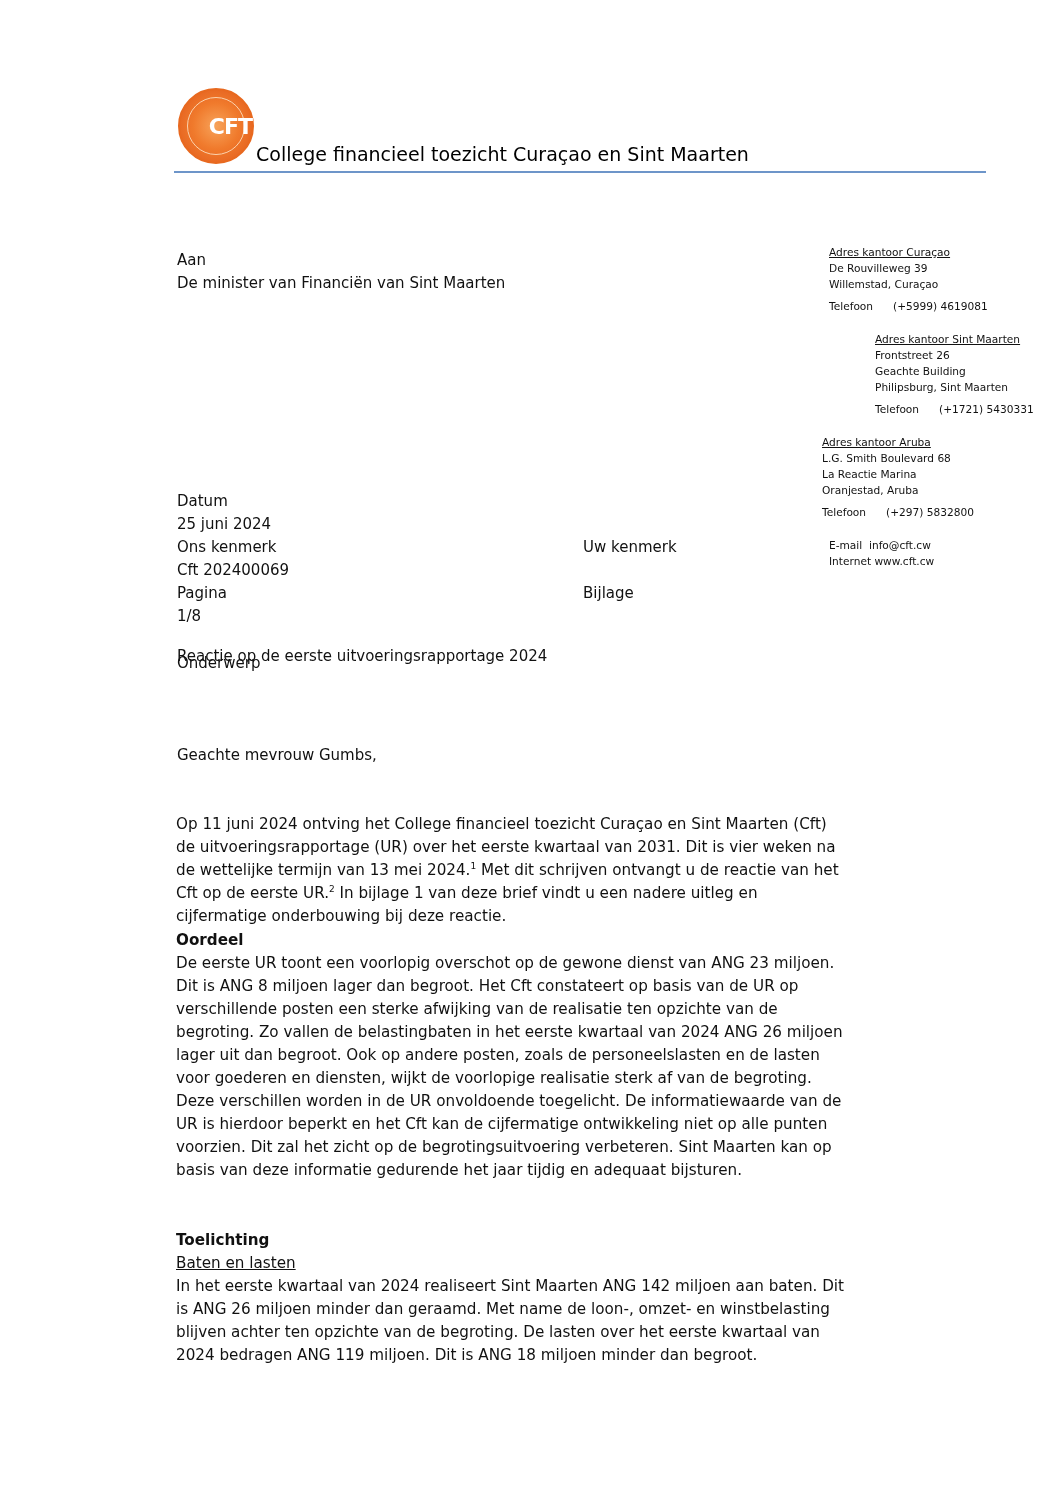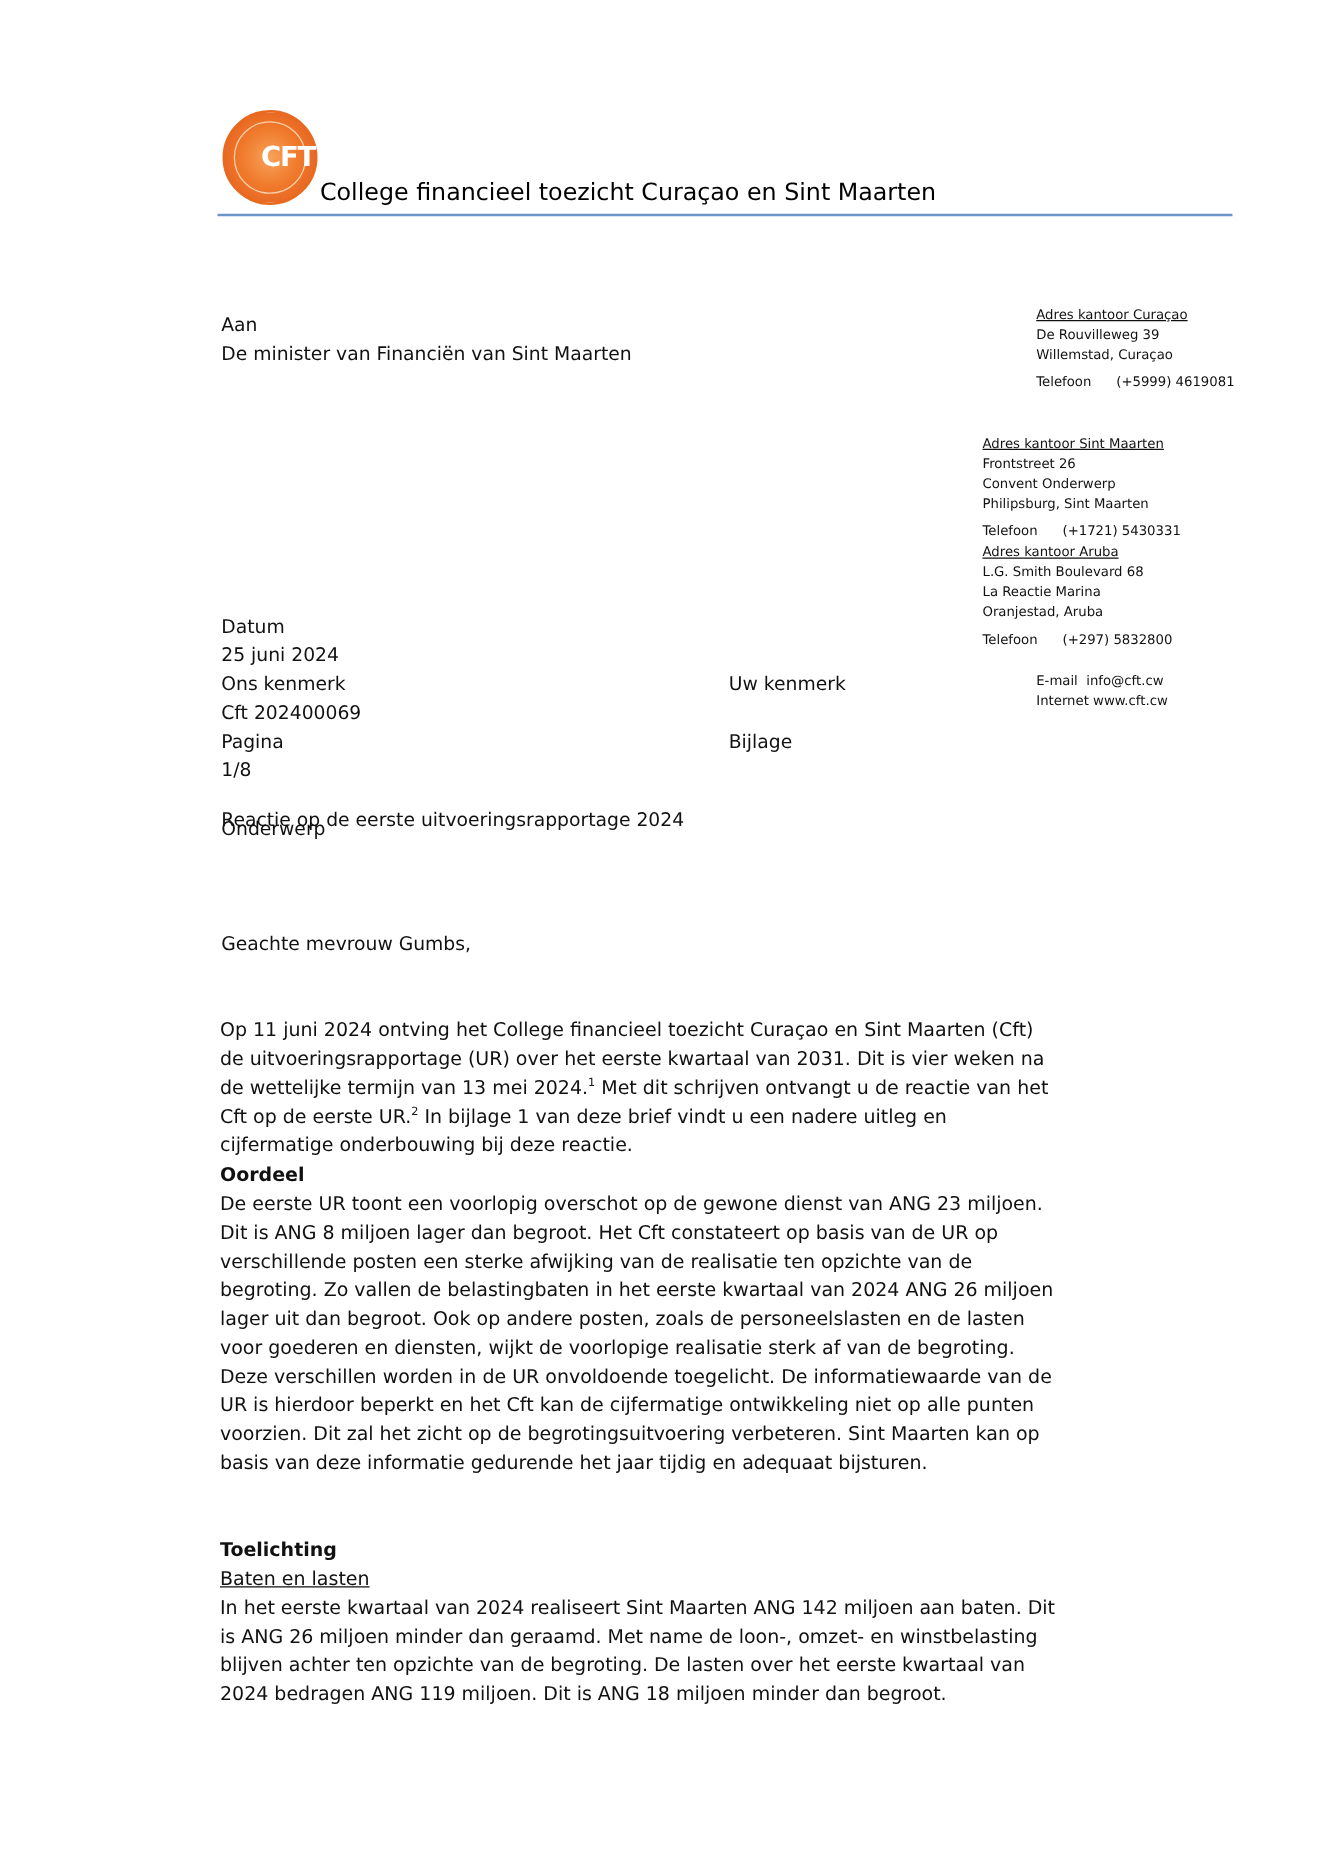--- a/index.html
+++ b/index.html
@@ -56,31 +56,31 @@
 
 <div class="abs side" style="left:829px; top:244px;">
   <div class="u">Adres kantoor Curaçao</div>
   <div>De Rouvilleweg 39</div>
   <div>Willemstad, Curaçao</div>
   <div style="margin-top:6px;">
     <span class="tel-label">Telefoon</span><span>(+5999) 4619081</span>
   </div>
 </div>
 
-<div class="abs side" style="left:786px; top:331px;margin-top:16px;">
+<div class="abs side" style="left:875px; top:331px;">
   <div class="u">Adres kantoor Sint Maarten</div>
   <div>Frontstreet 26</div>
-  <div>Convent Onderwerp</div>
+  <div>Geachte Building</div>
   <div>Philipsburg, Sint Maarten</div>
   <div style="margin-top:6px;">
     <span class="tel-label">Telefoon</span><span>(+1721) 5430331</span>
   </div>
 </div>
 
-<div class="abs side" style="left:786px; top:434px;">
+<div class="abs side" style="left:822px; top:434px;">
   <div class="u">Adres kantoor Aruba</div>
   <div>L.G. Smith Boulevard 68</div>
   <div>La Reactie Marina</div>
   <div>Oranjestad, Aruba</div>
   <div style="margin-top:6px;">
     <span class="tel-label">Telefoon</span><span>(+297) 5832800</span>
   </div>
 </div>
 
 <div class="abs side" style="left:829px; top:537px;">

